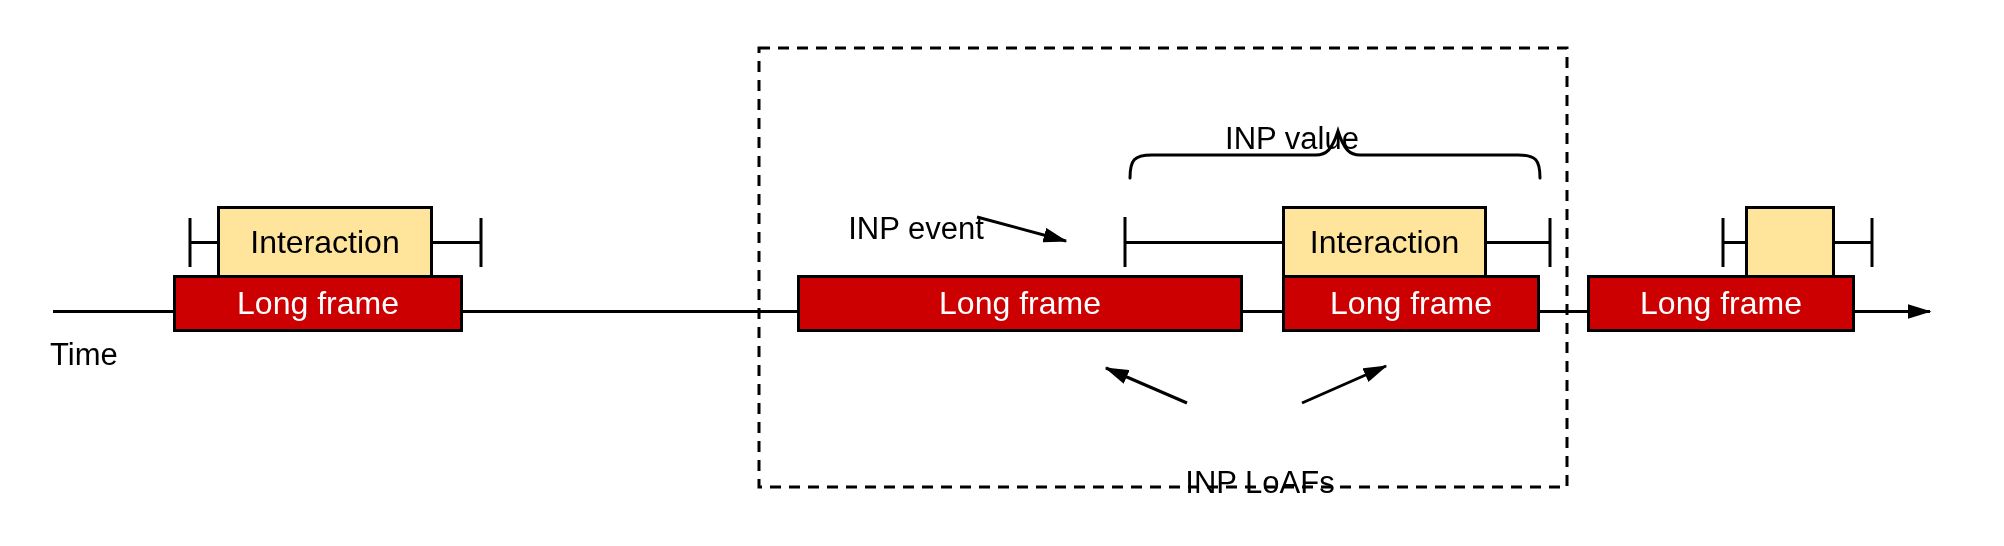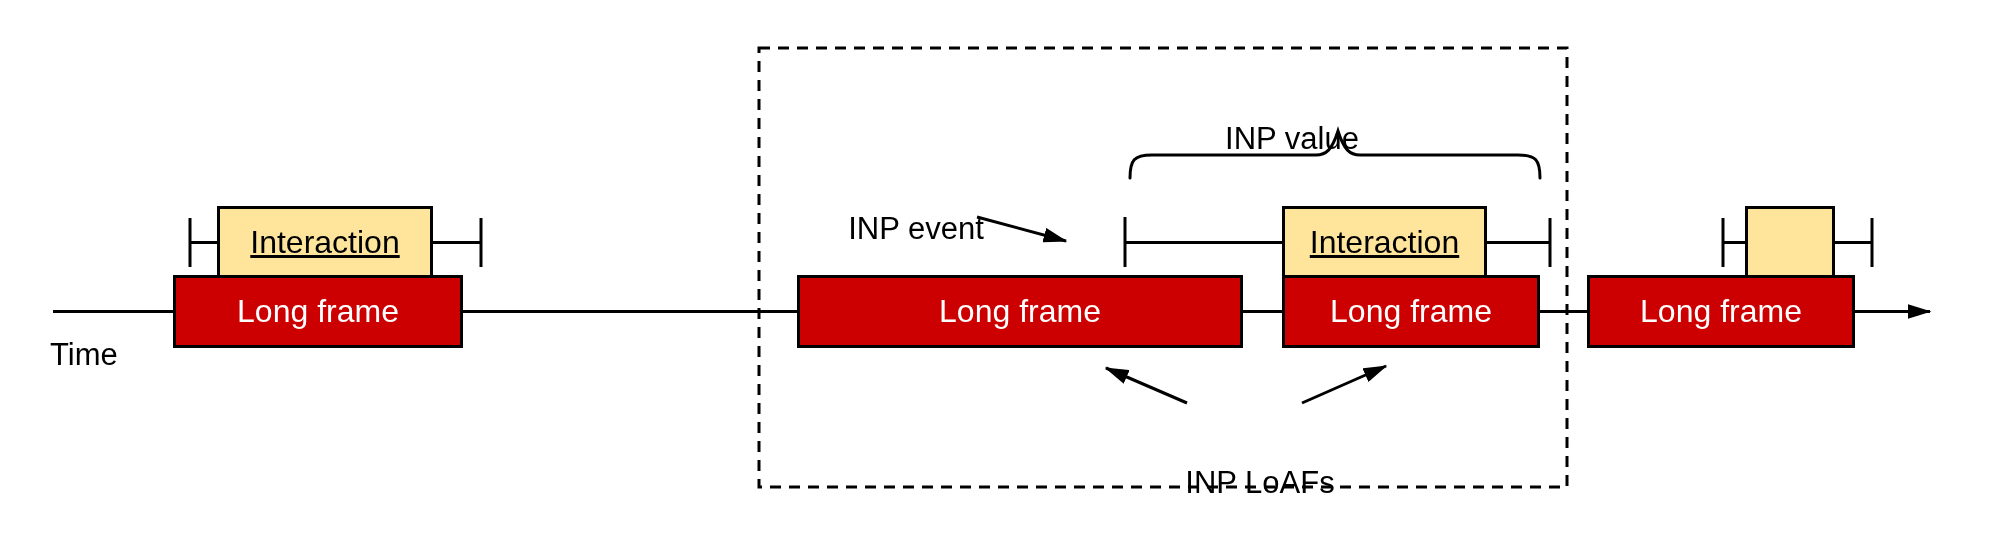--- a/index.html
+++ b/index.html
@@ -8,38 +8,37 @@
     width: 2004px; height: 546px;
     background: #ffffff;
     font-family: "Liberation Sans", sans-serif;
     overflow: hidden;
   }
   svg.layer {
     position:absolute; left:0; top:0; width:2004px; height:546px;
   }
   .long-frame {
     position:absolute;
-    top:275px; height:73px;
+    top:275px; height:57px;
     box-sizing:border-box;
     background:#cc0000;
     border:3px solid #000000;
     display:flex; align-items:center; justify-content:center;
     color:#ffffff; font-size:32px;
     z-index:3;
   }
   .interaction {
     position:absolute;
     top:206px; height:72px;
     box-sizing:border-box;
     background:#ffe49c;
     border:3px solid #000000;
     display:flex; align-items:center; justify-content:center;
     color:#000000; font-size:32px;
     z-index:2;
-    text-decoration:underline;
   }
   .label {
     position:absolute;
     color:#000000; font-size:31px; line-height:1.1;
     white-space:nowrap;
     z-index:4;
     margin-top:48px;
   }
   .label.centered { transform:translateX(-50%); }
   #lf1 { left:173px;  width:290px; }

